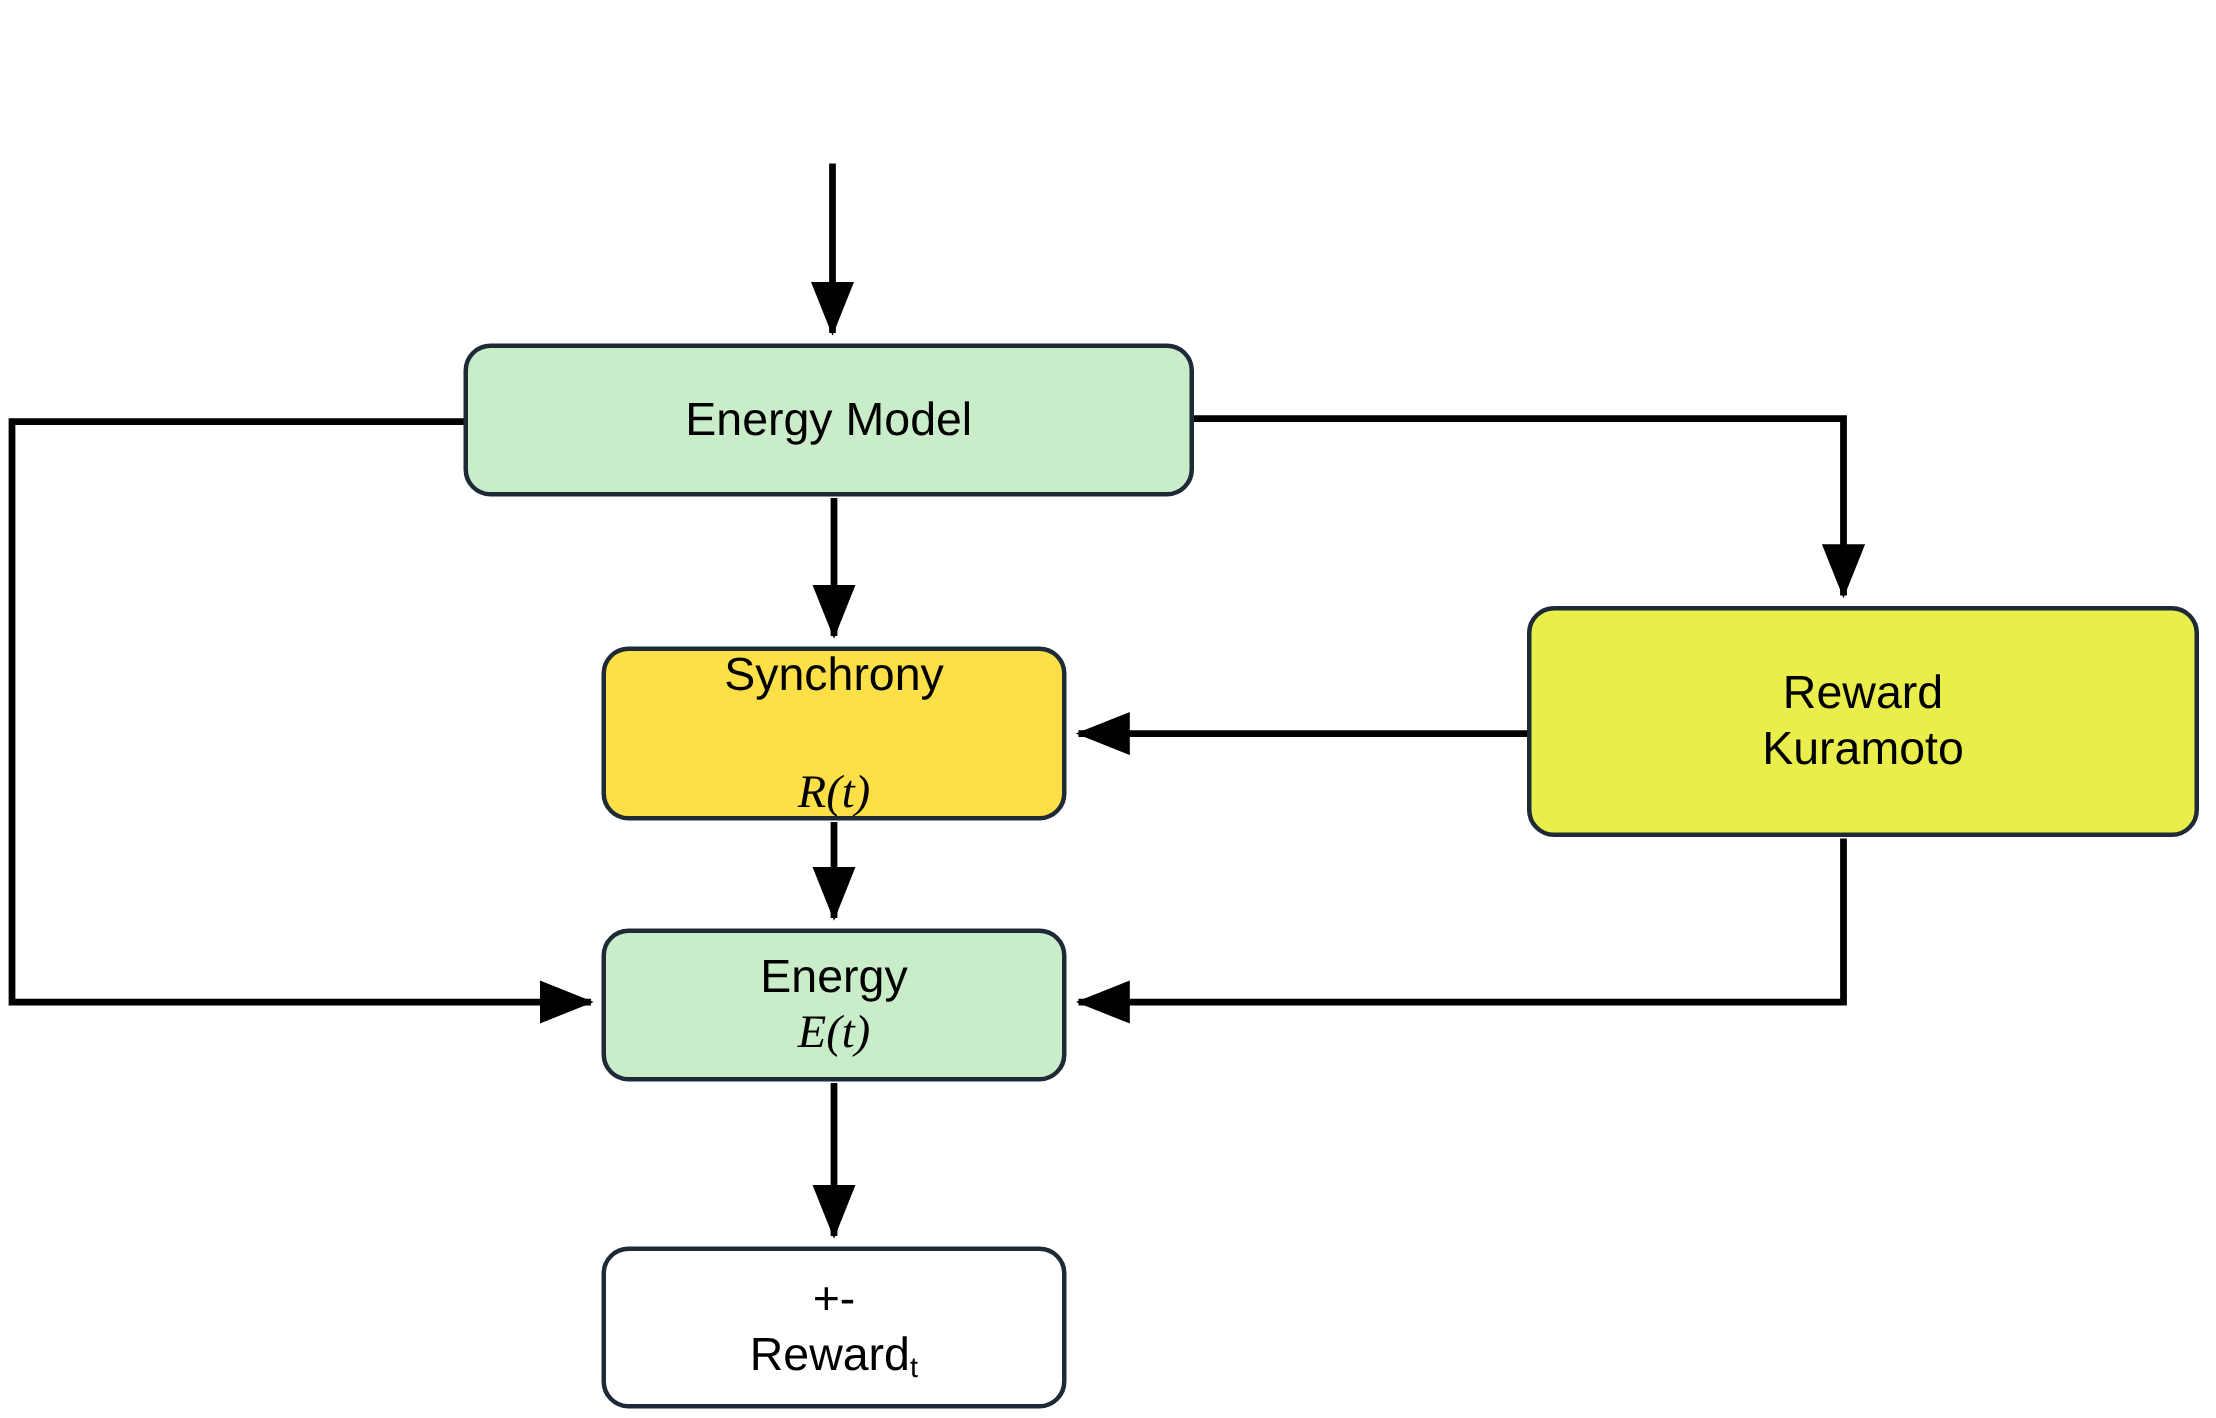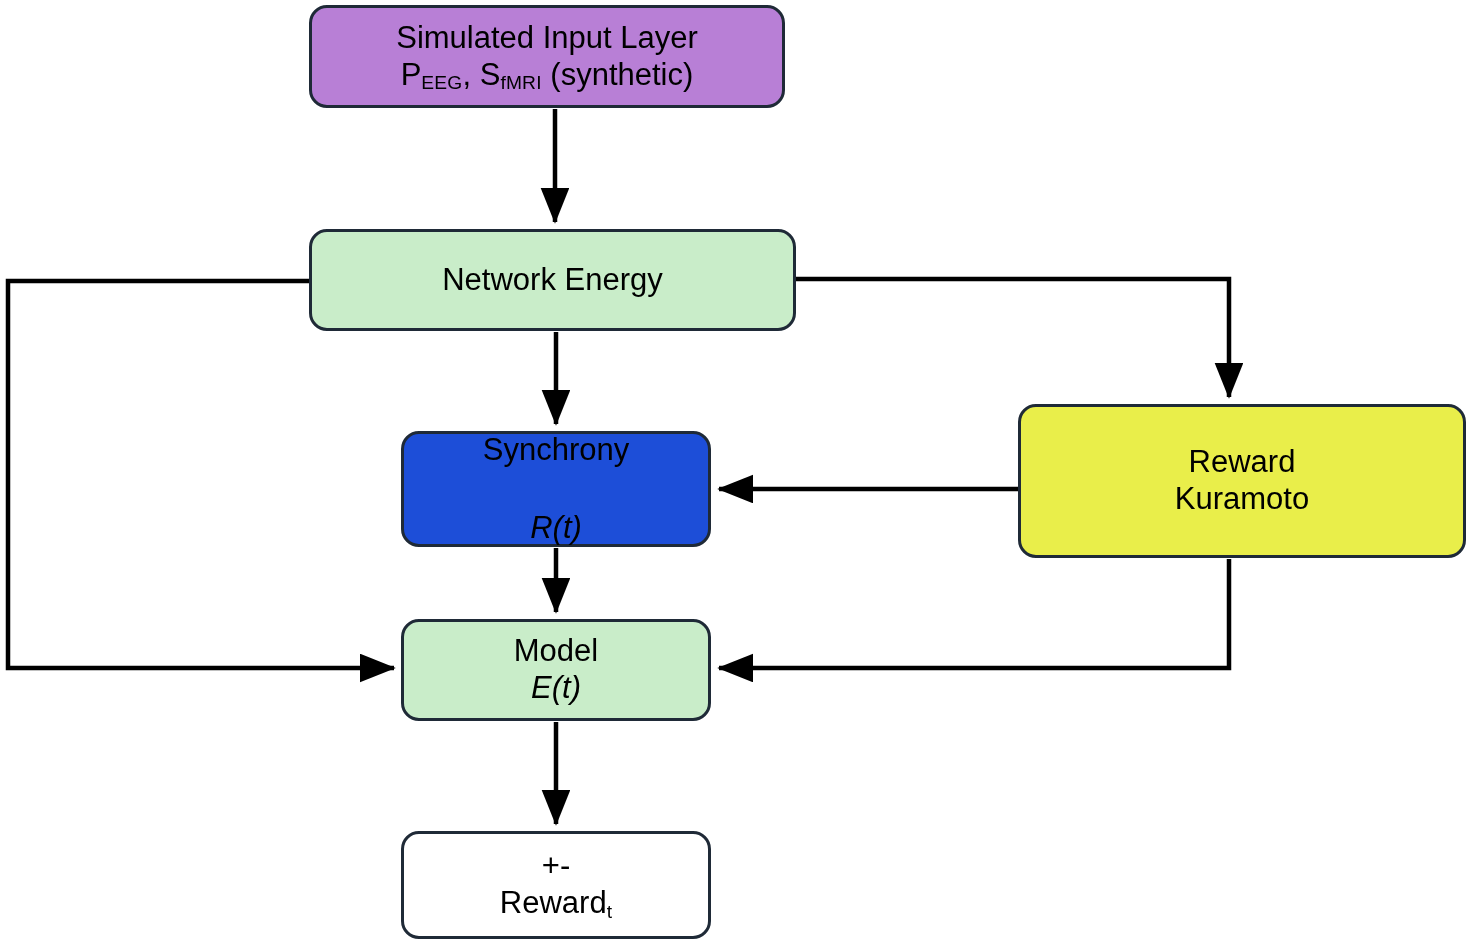--- a/index.html
+++ b/index.html
@@ -38,21 +38,21 @@
     text-align: center;
     color: #000000;
     line-height: 1.18;
     z-index: 3;
   }
   .node .line {
     display: block;
     white-space: nowrap;
   }
   .node .line.math {
-    font-family: Liberation Sans, sans-serif;
+    font-family: Liberation Serif, serif;
     font-style: italic;
   }
   sub {
     font-size: 0.62em;
     vertical-align: baseline;
     position: relative;
     bottom: -0.26em;
     letter-spacing: 0.01em;
   }
 
@@ -104,36 +104,32 @@
 
     <path d="M 311,281 L 8,281 L 8,668 L 394,668" stroke="#000000" stroke-width="4.5" fill="none" stroke-linejoin="miter" marker-end="url(#arrowhead)"></path>
 
     <path d="M 794,279 L 1229,279 L 1229,397" stroke="#000000" stroke-width="4.5" fill="none" stroke-linejoin="miter" marker-end="url(#arrowhead)"></path>
 
     <path d="M 1019,489 L 719,489" stroke="#000000" stroke-width="4.5" fill="none" marker-end="url(#arrowhead)"></path>
 
     <path d="M 1229,559 L 1229,668 L 719,668" stroke="#000000" stroke-width="4.5" fill="none" stroke-linejoin="miter" marker-end="url(#arrowhead)"></path>
   </svg>
 
-  <div class="node" id="node-input" style="background:#b87fd6;">
-    <span class="line">Simulated Input Layer</span>
-    <span class="line"><span>P</span><sub>EEG</sub><span>, </span><span>S</span><sub>fMRI</sub><span> (synthetic)</span></span>
+
+  <div class="node" id="node-network" style="background:#c9edc9;">
+    <span class="line">Energy Model</span>
   </div>
 
-  <div class="node" id="node-network" style="background:#c9edc9;">
-    <span class="line">Network Energy</span>
-  </div>
-
-  <div class="node" id="node-synchrony" style="background:#1d4ed8;gap:41px;">
+  <div class="node" id="node-synchrony" style="background:#fde047;gap:41px;">
     <span class="line">Synchrony</span>
     <span class="line math">R(t)</span>
   </div>
 
   <div class="node" id="node-energy" style="background:#c9edc9;">
-    <span class="line">Model</span>
+    <span class="line">Energy</span>
     <span class="line math">E(t)</span>
   </div>
 
   <div class="node" id="node-reward-fn" style="background:#e9ee4a;">
     <span class="line">Reward</span>
     <span class="line">Kuramoto</span>
   </div>
 
   <div class="node" id="node-reward-out" style="background:#ffffff;">
     <span class="line">+-</span>

